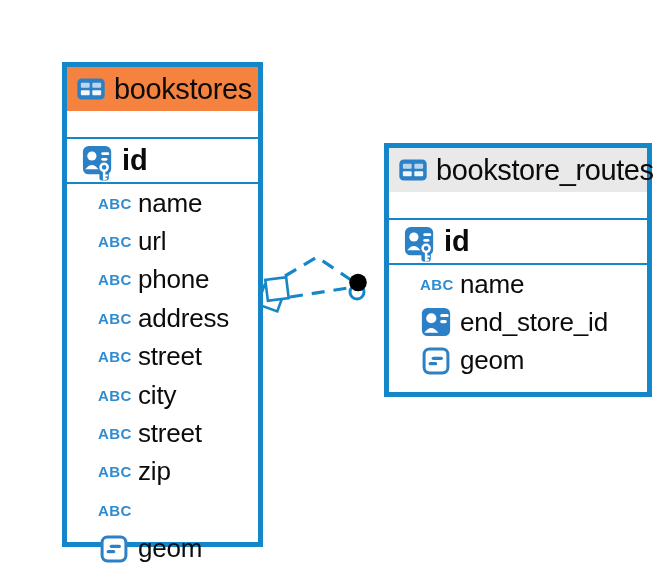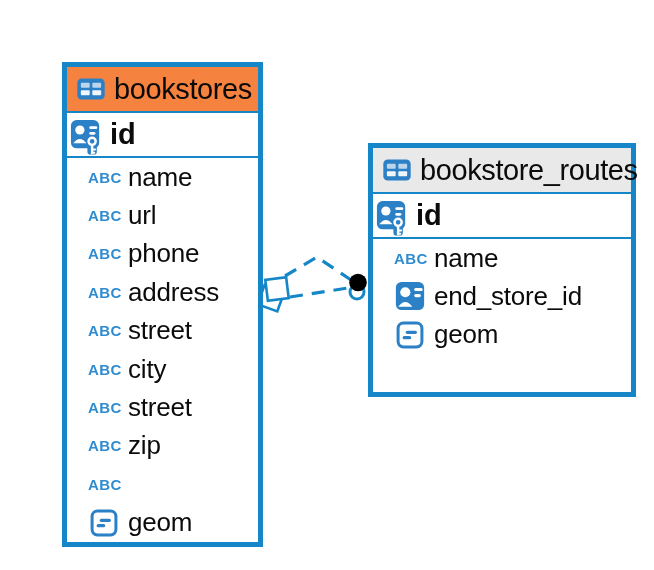--- a/index.html
+++ b/index.html
@@ -9,36 +9,36 @@
     font-family:"Liberation Sans", sans-serif;
     color:var(--text,#0b0b0b);
   }
   .connector-layer{position:absolute;left:0;top:0;width:654px;height:570px;}
   .table-card{
     position:absolute;background:#fff;box-sizing:border-box;
     border:5px solid var(--accent-blue,#1587C9);
     display:flex;flex-direction:column;
   }
   #card-bookstores{left:62px;top:62px;width:201px;height:485px;}
-  #card-routes{left:368px;top:143px;width:268px;height:254px;}
+  #card-routes{left:384px;top:143px;width:268px;height:254px;}
   .t-header{height:44px;flex:none;display:flex;align-items:center;padding-left:9px;gap:8px;}
   .t-header.orange{background:var(--header-orange,#F6813D);}
   .t-header.gray{background:var(--header-gray,#E9E9E9);}
   .t-title{font-size:29px;letter-spacing:-0.4px;white-space:nowrap;}
   .pk-row{
     height:45px;flex:none;box-sizing:border-box;
     border-top:2px solid var(--accent-blue,#1587C9);
-    display:flex;align-items:center;padding-left:3px;gap:8px;
+    display:flex;align-items:center;padding-left:15px;gap:8px;margin-top:26px;
   }
   .pk-label{font-size:29px;font-weight:700;}
   .fields{
     flex:1;display:flex;flex-direction:column;
     border-top:2px solid var(--accent-blue,#1587C9);
   }
-  .field-row{height:38.4px;flex:none;display:flex;align-items:center;padding-left:21px;gap:8px;}
+  .field-row{height:38.4px;flex:none;display:flex;align-items:center;padding-left:3px;gap:8px;margin-left:28px;}
   #card-routes .field-row{height:38.3px;}
   .f-name{font-size:26px;letter-spacing:-0.2px;white-space:nowrap;}
   .abc{
     width:32px;flex:none;font-size:15px;font-weight:800;
     color:var(--abc-blue,#2F8CD0);letter-spacing:0.4px;line-height:1;
   }
   .icon{flex:none;display:block;}
 </style>
 </head>
 <body>

